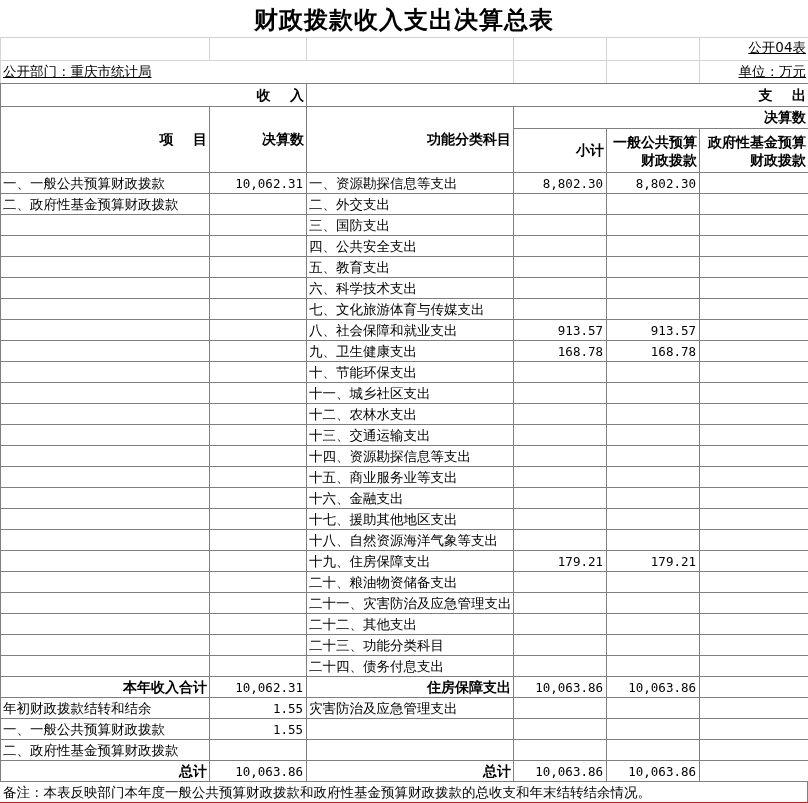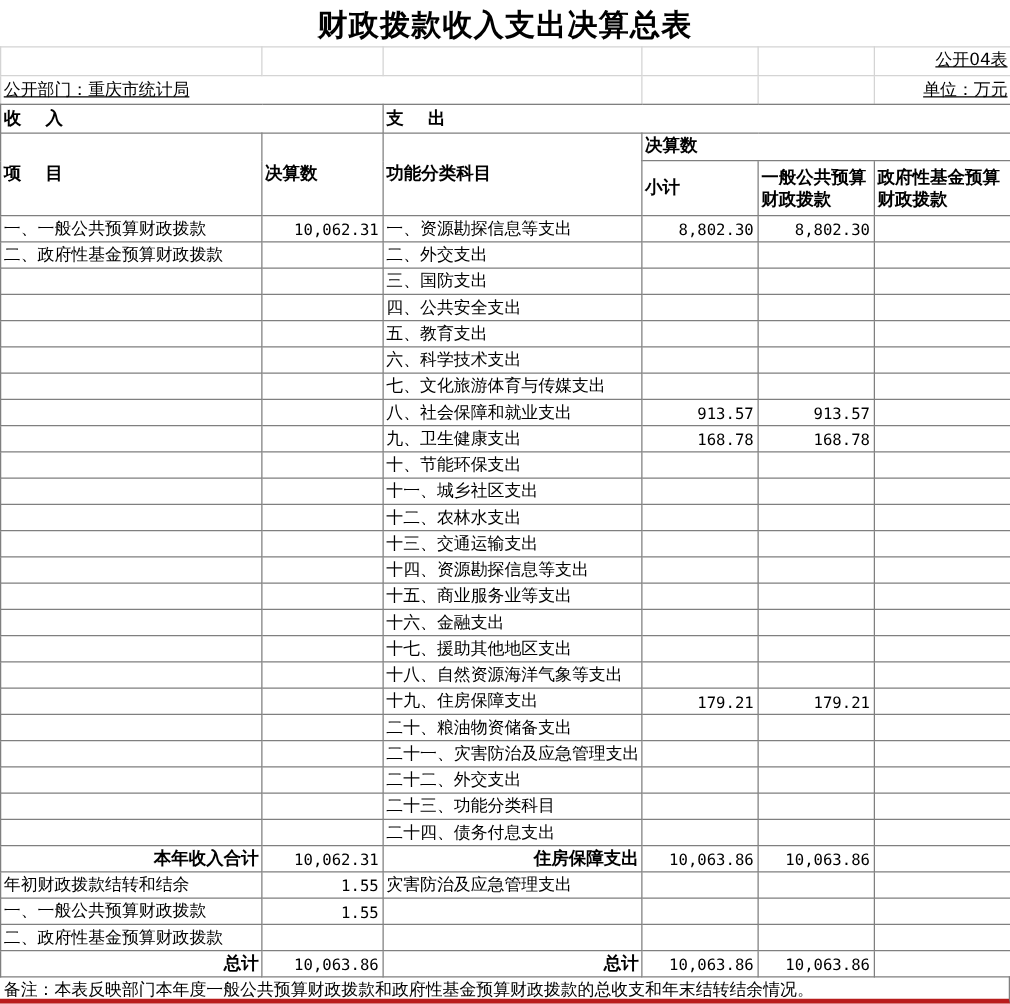--- a/index.html
+++ b/index.html
@@ -7,26 +7,26 @@
          font-family:"DejaVu Sans", "Liberation Sans", sans-serif; color:#000; }
   .sheet { position:absolute; left:0; top:0; width:808px; height:803px; }
   .title { position:absolute; left:0; top:0; width:808px; height:37px; line-height:40px;
            text-align:center; font-family:"DejaVu Serif", "Liberation Serif", serif;
            font-size:24px; font-weight:bold; letter-spacing:1px; border-bottom:1px solid #d4d4d4; }
   table { position:absolute; left:0; border-collapse:collapse; table-layout:fixed; }
   td { padding:0 2px; font-size:13.5px; white-space:nowrap; overflow:hidden; box-sizing:border-box; }
   .meta td { height:23px; border:1px solid #d4d4d4; border-top:none; }
   .meta td.r { text-align:right; }
   .main td { border:1px solid #7f7f7f; height:21px; line-height:19px; }
-  .main td.hdr { font-weight:bold; text-align:left; font-size:14px; }
+  .main td.hdr { font-weight:bold; text-align:right; font-size:14px; }
   .main td.num { text-align:right; font-family:"DejaVu Sans Mono", "Liberation Mono", monospace; font-size:12.5px; padding-right:3px; }
   .main td.c { text-align:left; }
   .main td.b { font-weight:bold; text-align:right; font-size:14px; }
   .note { position:absolute; left:0; top:781px; width:808px; height:22px; line-height:22px;
-          font-size:13.5px; padding-left:3px; box-sizing:border-box; border-right:1px solid #7f7f7f; border-bottom:4px solid #b91c1c; }
+          font-size:13.5px; padding-left:3px; box-sizing:border-box; border-right:1px solid #7f7f7f; border-bottom:1px solid #b91c1c; }
   .hdr2 { line-height:18px !important; white-space:normal !important; }
 </style>
 </head>
 <body>
 
 <div class="sheet">
   <div class="title">财政拨款收入支出决算总表</div>
 
   <table class="meta" style="top:37px;width:808px;text-decoration:underline;">
     <colgroup>
@@ -246,21 +246,21 @@
           <td></td>
           <td class="num"></td>
           <td>二十一、灾害防治及应急管理支出</td>
           <td class="num"></td>
           <td class="num"></td>
           <td class="num"></td>
         </tr>
         <tr>
           <td></td>
           <td class="num"></td>
-          <td>二十二、外交支出</td>
+          <td>二十二、其他支出</td>
           <td class="num"></td>
           <td class="num"></td>
           <td class="num"></td>
         </tr>
         <tr>
           <td></td>
           <td class="num"></td>
           <td>二十三、功能分类科目</td>
           <td class="num"></td>
           <td class="num"></td>

